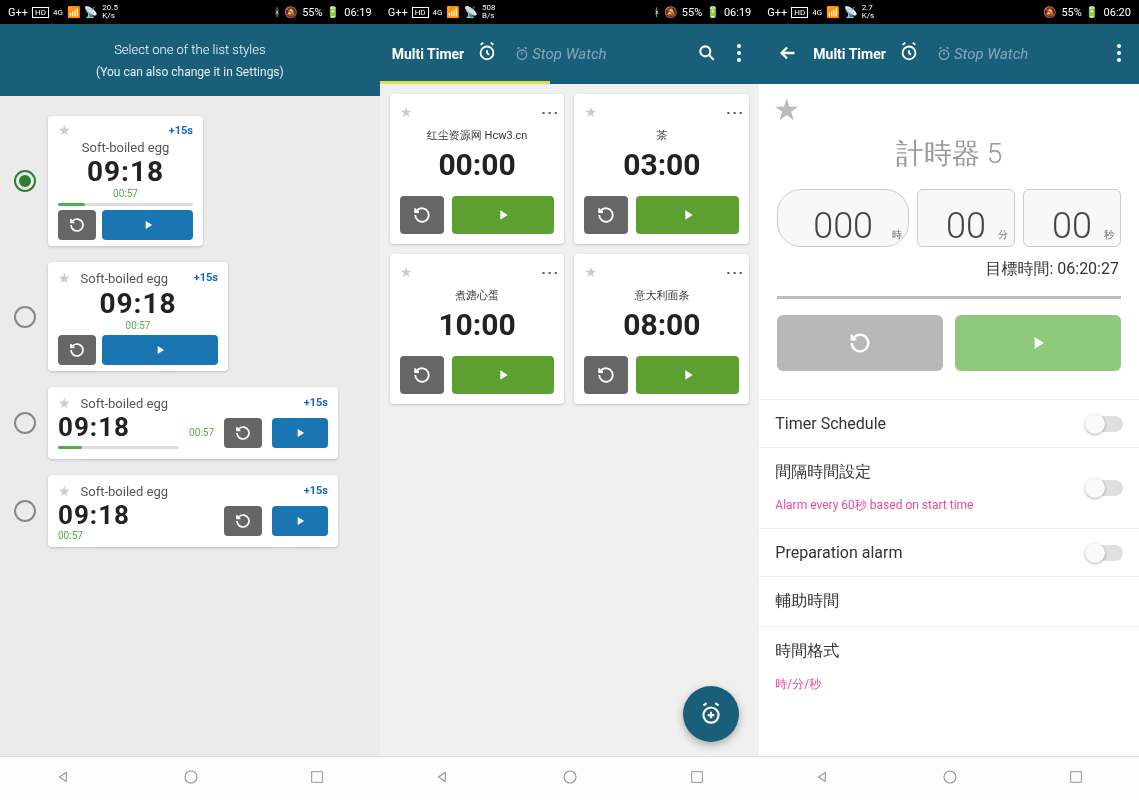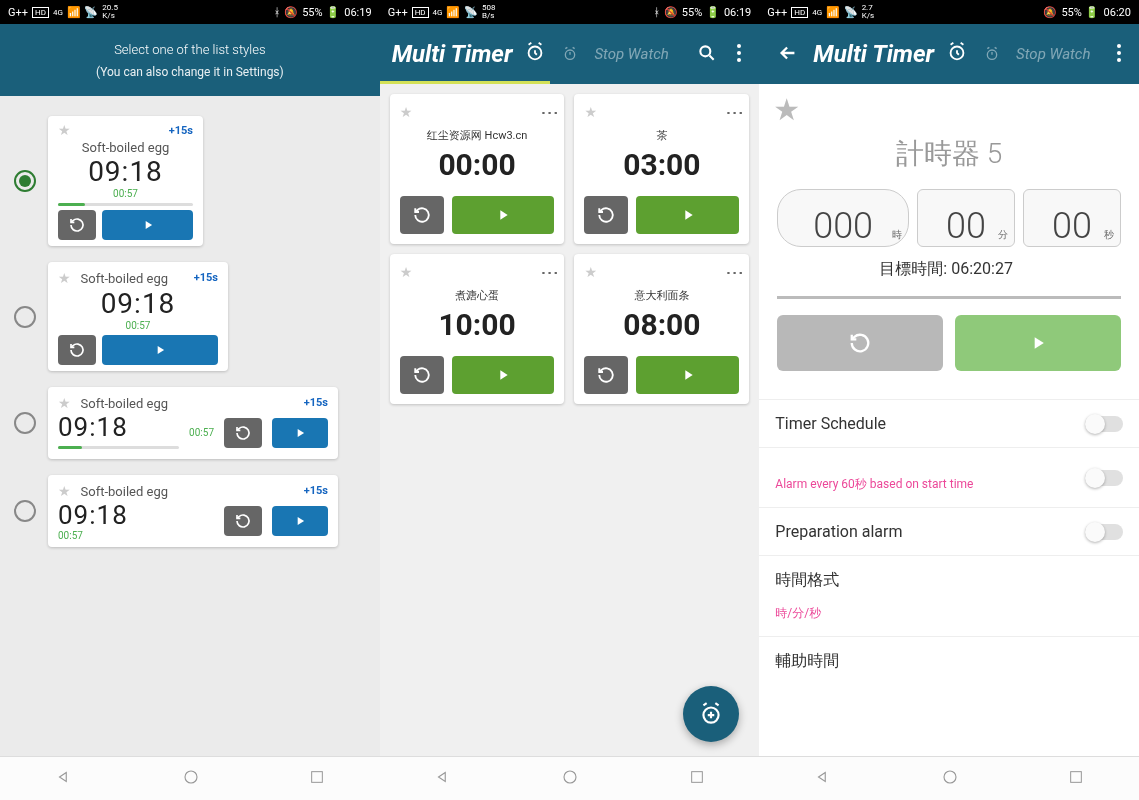--- a/index.html
+++ b/index.html
@@ -10,40 +10,40 @@
 
 .statusbar { height: 24px; background: #000; color: #fff; display: flex; align-items: center; justify-content: space-between; padding: 0 8px; font-size: 11px; }
 .statusbar .left, .statusbar .right { display: flex; align-items: center; gap: 4px; }
 .statusbar .speed { font-size: 8px; line-height: 1; display: flex; flex-direction: column; }
 
 
 .appbar { background: #1a5f7a; color: #fff; height: 60px; display: flex; align-items: center; padding: 0 12px; gap: 8px; position: relative; }
 .appbar.onboard { flex-direction: column; justify-content: center; height: 72px; }
 .appbar .title { font-size: 13px; font-weight: 300; }
 .appbar .subtitle { font-size: 12px; opacity: 0.9; }
-.brand { font-style: italic; font-weight: bold; font-size: 24px; margin-right: 4px; }
+.brand { font-weight: bold; font-size: 14px; margin-right: 4px; }
 .brand-icon { width: 22px; height: 22px; }
-.tab-inactive { color: rgba(255,255,255,0.45); font-style: italic; font-size: 15px; display: flex; align-items: center; gap: 16px; margin-left: 8px; }
+.tab-inactive { color: rgba(255,255,255,0.45); font-style: italic; font-size: 15px; display: flex; align-items: center; gap: 2px; margin-left: 8px; }
 .tab-underline { position: absolute; bottom: 0; left: 0; height: 3px; width: 170px; background: #d4e157; }
 .appbar .spacer { flex: 1; }
 .appbar .icon-btn { background: none; border: none; color: #fff; padding: 6px; cursor: pointer; }
 
 
 .list-styles { flex: 1; overflow-y: auto; padding: 20px 14px 10px 14px; }
 .style-row { display: flex; align-items: center; gap: 12px; margin-bottom: 16px; }
 .radio { width: 22px; height: 22px; border: 2px solid #888; border-radius: 50%; flex-shrink: 0; display: flex; align-items: center; justify-content: center; }
 .radio.sel { border-color: #2e7d32; }
 .radio.sel::after { content: ''; width: 12px; height: 12px; background: #2e7d32; border-radius: 50%; }
 .card { background: #fff; border-radius: 4px; box-shadow: 0 1px 3px rgba(0,0,0,0.2); padding: 6px 10px; }
 .card .top-row { display: flex; align-items: center; justify-content: space-between; }
 .star { color: #ccc; font-size: 14px; }
 .plus15 { color: #1565c0; font-size: 11px; font-weight: bold; }
 .card-name { font-size: 13px; color: #555; text-align: center; margin-top: 2px; }
 .card-name.left { text-align: left; display: inline; margin-left: 6px; }
-.card-time { font-size: 28px; font-weight: 400; text-align: center; color: #222; letter-spacing: 1px; }
+.card-time { font-size: 28px; font-weight: 700; text-align: center; color: #222; letter-spacing: 1px; }
 .card-time.left { text-align: left; font-size: 26px; }
 .card-elapsed { font-size: 10px; color: #4caf50; text-align: center; }
 .card-elapsed.left { text-align: left; }
 .progress { height: 3px; background: #ddd; border-radius: 2px; position: relative; margin: 4px 0; }
 .progress::before { content:''; position: absolute; left: 0; top: 0; bottom: 0; width: 20%; background: #4caf50; border-radius: 2px; }
 .card-actions { display: flex; gap: 6px; margin-top: 4px; }
 .btn-reset { background: #666; color: #fff; border: none; border-radius: 4px; width: 38px; height: 30px; display: flex; align-items: center; justify-content: center; }
 .btn-play { background: #1976b3; color: #fff; border: none; border-radius: 4px; flex: 1; height: 30px; display: flex; align-items: center; justify-content: center; }
 .btn-play.green { background: #5da030; }
 
@@ -73,21 +73,21 @@
 
 .s3body { flex:1; background: #fff; overflow-y: auto; }
 .s3top { padding: 8px 14px; }
 .bigstar { color: #bbb; font-size: 30px; }
 .timername { text-align: center; font-size: 28px; color: #999; font-weight: 300; margin: 8px 0 16px 0; }
 .time-inputs { display: flex; gap: 8px; padding: 0 4px; }
 .ti { flex:1; border: 1px solid #ccc; border-radius: 6px; background: #f8f8f8; padding: 2px 6px 2px 6px; display: flex; align-items: flex-end; justify-content: center; position: relative; height: 58px; }
 .ti:first-child { flex: 1.4; border-radius: 24px; }
 .ti .val { font-size: 36px; font-weight: 300; color: #444; line-height: 1; }
 .ti .unit { font-size: 10px; color: #666; position: absolute; right: 6px; bottom: 4px; }
-.target { text-align: center; font-size: 16px; color: #333; margin: 12px 6px 16px 0; }
+.target { text-align: right; font-size: 16px; color: #333; margin: 12px 6px 16px 0; }
 .hr { height: 3px; background: #bbb; margin: 0 4px 16px 4px; }
 .big-actions { display: flex; gap: 12px; padding: 0 4px 20px 4px; }
 .big-actions button { flex:1; height: 56px; border: none; border-radius: 6px; display:flex; align-items:center; justify-content:center; }
 .big-reset2 { background: #b8b8b8; color: #fff; }
 .big-play2 { background: #8fc97a; color: #fff; }
 .setting-row { display: flex; align-items: center; justify-content: space-between; padding: 14px 16px; border-top: 1px solid #eee; }
 .setting-row .lbl { font-size: 16px; color: #333; }
 .setting-row .sub { font-size: 12px; color: #ec4899; margin-top: 14px; }
 .toggle { width: 38px; height: 16px; background: #e0e0e0; border-radius: 10px; position: relative; }
 .toggle::after { content: ''; position: absolute; left: 0; top: -2px; width: 20px; height: 20px; background: #fafafa; border-radius: 50%; box-shadow: 0 1px 3px rgba(0,0,0,0.3); }
@@ -485,37 +485,38 @@
           </button>
       </div>
     </div>
 
     <div class="setting-row">
       <div class="lbl">Timer Schedule</div>
       <div class="toggle"></div>
     </div>
     <div class="setting-row">
       <div>
+        <div class="lbl">間隔時間設定</div>
         <div class="sub">Alarm every 60秒 based on start time</div>
       </div>
       <div class="toggle"></div>
     </div>
     <div class="setting-row">
       <div class="lbl">Preparation alarm</div>
       <div class="toggle"></div>
+    </div>
+    <div class="setting-row">
+      <div class="lbl">輔助時間</div>
     </div>
     <div class="setting-row">
       <div>
         <div class="lbl">時間格式</div>
         <div class="sub">時/分/秒</div>
       </div>
     </div>
-    <div class="setting-row">
-      <div class="lbl">輔助時間</div>
-    </div>
   </div>
 
   <div class="navbar">
     <span><svg width="18" height="18" viewBox="0 0 24 24" fill="none" stroke="#555" stroke-width="1.5">
           <path d="M15 6l-9 6 9 6z"></path>
         </svg></span>
     <span><svg width="18" height="18" viewBox="0 0 24 24" fill="none" stroke="#555" stroke-width="1.5">
           <circle cx="12" cy="12" r="8"></circle>
         </svg></span>
     <span><svg width="16" height="16" viewBox="0 0 24 24" fill="none" stroke="#555" stroke-width="1.5">

